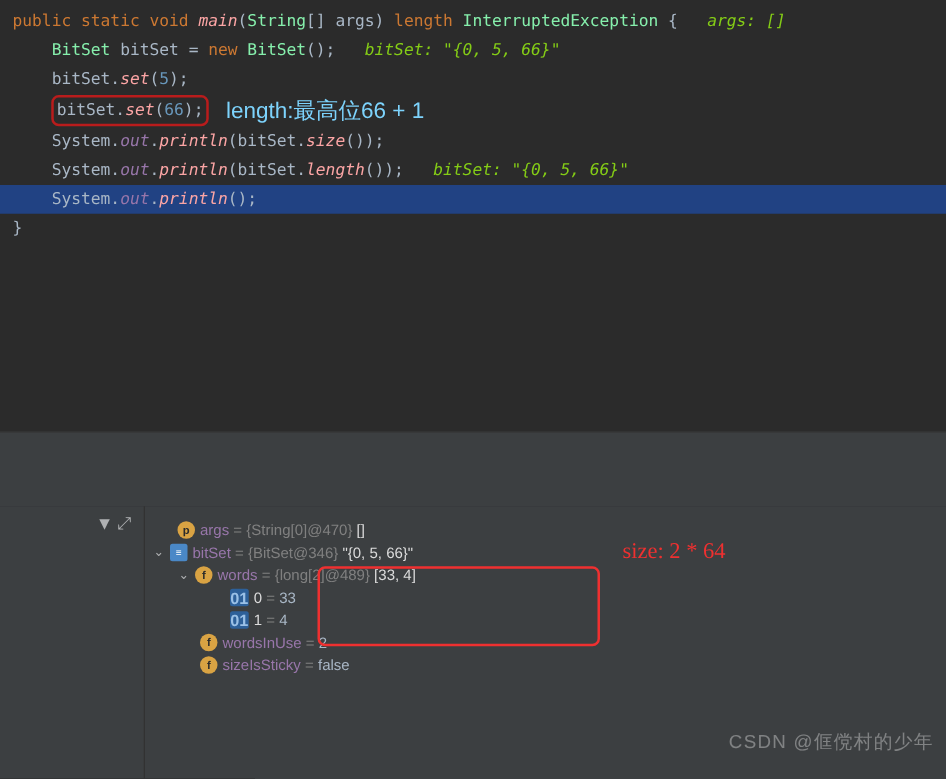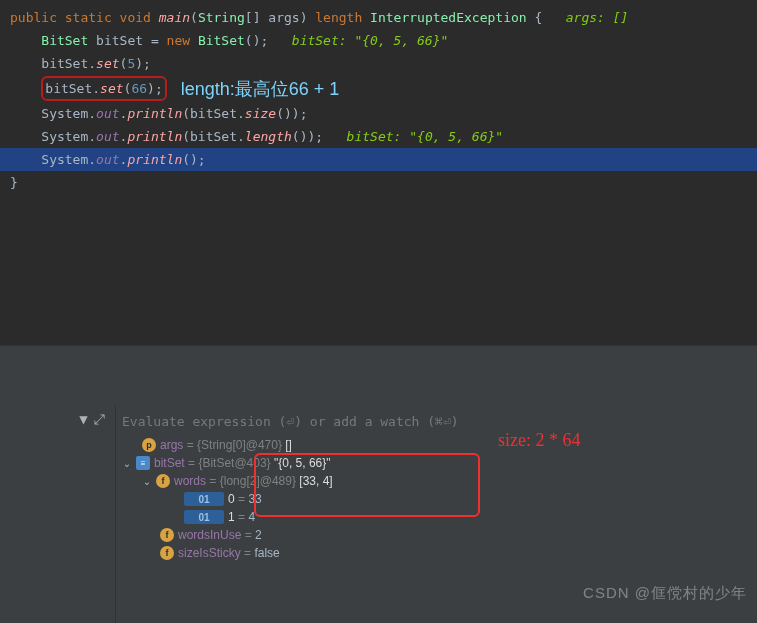--- a/index.html
+++ b/index.html
@@ -115,22 +115,22 @@
 .badge.struct {
   border-radius: 2px;
   background: #4a88c7;
   color: #fff;
   font-size: 8px;
 }
 .badge.idx {
   border-radius: 2px;
   background: #2d6099;
   color: #9ac0e6;
-  font-size: 10px;
-  width: 40px;
+  font-size: 13px;
+  width: 15px;
 }
 .var-name { color: #9876aa; }
 .var-eq { color: #808080; }
 .var-ref { color: #808080; }
 .var-val { color: #a9b7c6; }
 .var-white { color: #dcdcdc; }
 .redbox-debug {
   border: 2px solid #ef3030;
   border-radius: 6px;
   position: absolute;
@@ -177,30 +177,29 @@
 </div>
 
 <div class="divider"></div>
 
 <div class="debug-panel">
   <div class="debug-toolbar">
     <span class="filter-icon">▼</span>
     <span class="expand-icon">⤢</span>
   </div>
   <div class="debug-content">
-    <div class="placeholder">Evaluate expression (⏎) or add a watch (⌘⏎)</div>
     <div class="tree">
       <div class="tree-row indent-1">
         <span class="badge p">p</span>
         <span><span class="var-name">args</span><span class="var-eq"> = </span><span class="var-ref">{String[0]@470} </span><span class="var-white">[]</span></span>
       </div>
       <div class="tree-row">
         <span class="expander">⌄</span>
         <span class="badge struct">≡</span>
-        <span><span class="var-name">bitSet</span><span class="var-eq"> = </span><span class="var-ref">{BitSet@403} </span><span class="var-white">"{0, 5, 66}"</span></span>
+        <span><span class="var-name">bitSet</span><span class="var-eq"> = </span><span class="var-ref">{BitSet@346} </span><span class="var-white">"{0, 5, 66}"</span></span>
       </div>
       <div class="tree-row indent-1">
         <span class="expander">⌄</span>
         <span class="badge f">f</span>
         <span><span class="var-name">words</span><span class="var-eq"> = </span><span class="var-ref">{long[2]@489} </span><span class="var-white">[33, 4]</span></span>
       </div>
       <div class="tree-row indent-3">
         <span class="badge idx">01</span>
         <span><span class="var-white">0</span><span class="var-eq"> = </span><span class="var-val">33</span></span>
       </div>

